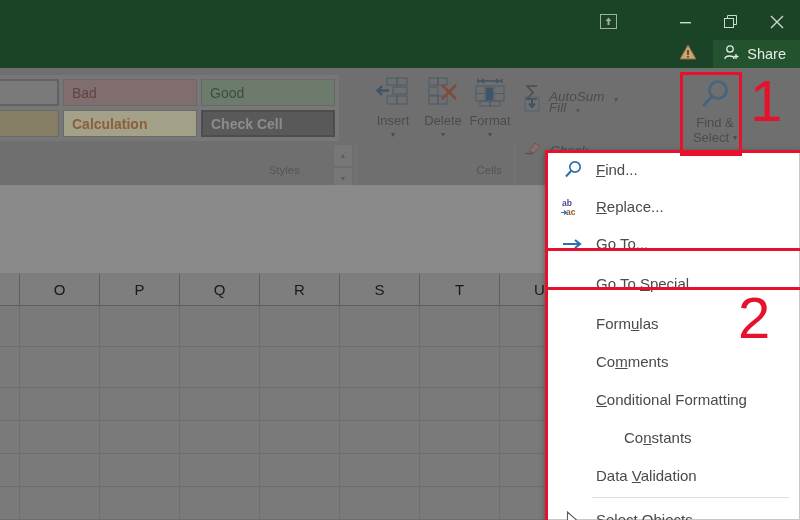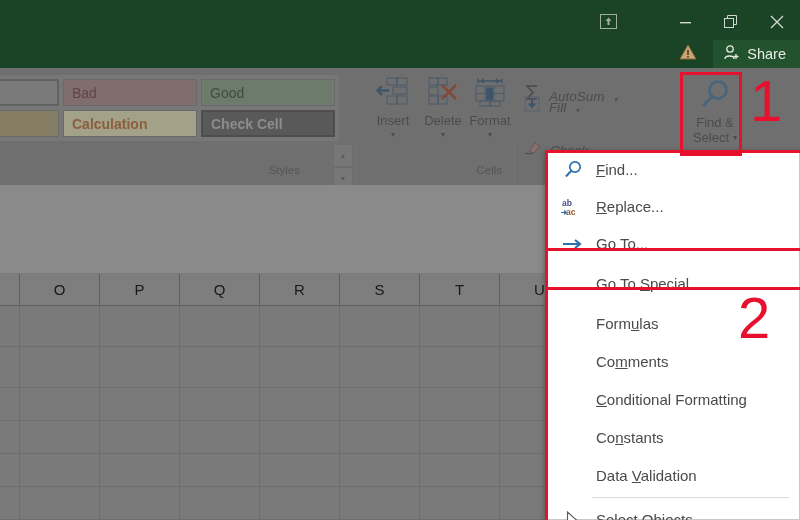--- a/index.html
+++ b/index.html
@@ -454,21 +454,21 @@
     <div class="menu-item" style="height:38px;">
       <span class="mi-icon"></span>
       <span class="mi-label">Co<span class="u">m</span>ments</span>
     </div>
 
     <div class="menu-item" style="height:38px;">
       <span class="mi-icon"></span>
       <span class="mi-label"><span class="u">C</span>onditional Formatting</span>
     </div>
 
-    <div class="menu-item" style="height:38px;">
+    <div class="menu-item" style="height:38px;margin-left:28px;">
       <span class="mi-icon"></span>
       <span class="mi-label">Co<span class="u">n</span>stants</span>
     </div>
 
     <div class="menu-item" style="height:38px;">
       <span class="mi-icon"></span>
       <span class="mi-label">Data <span class="u">V</span>alidation</span>
     </div>
 
     <div class="menu-sep"></div>

